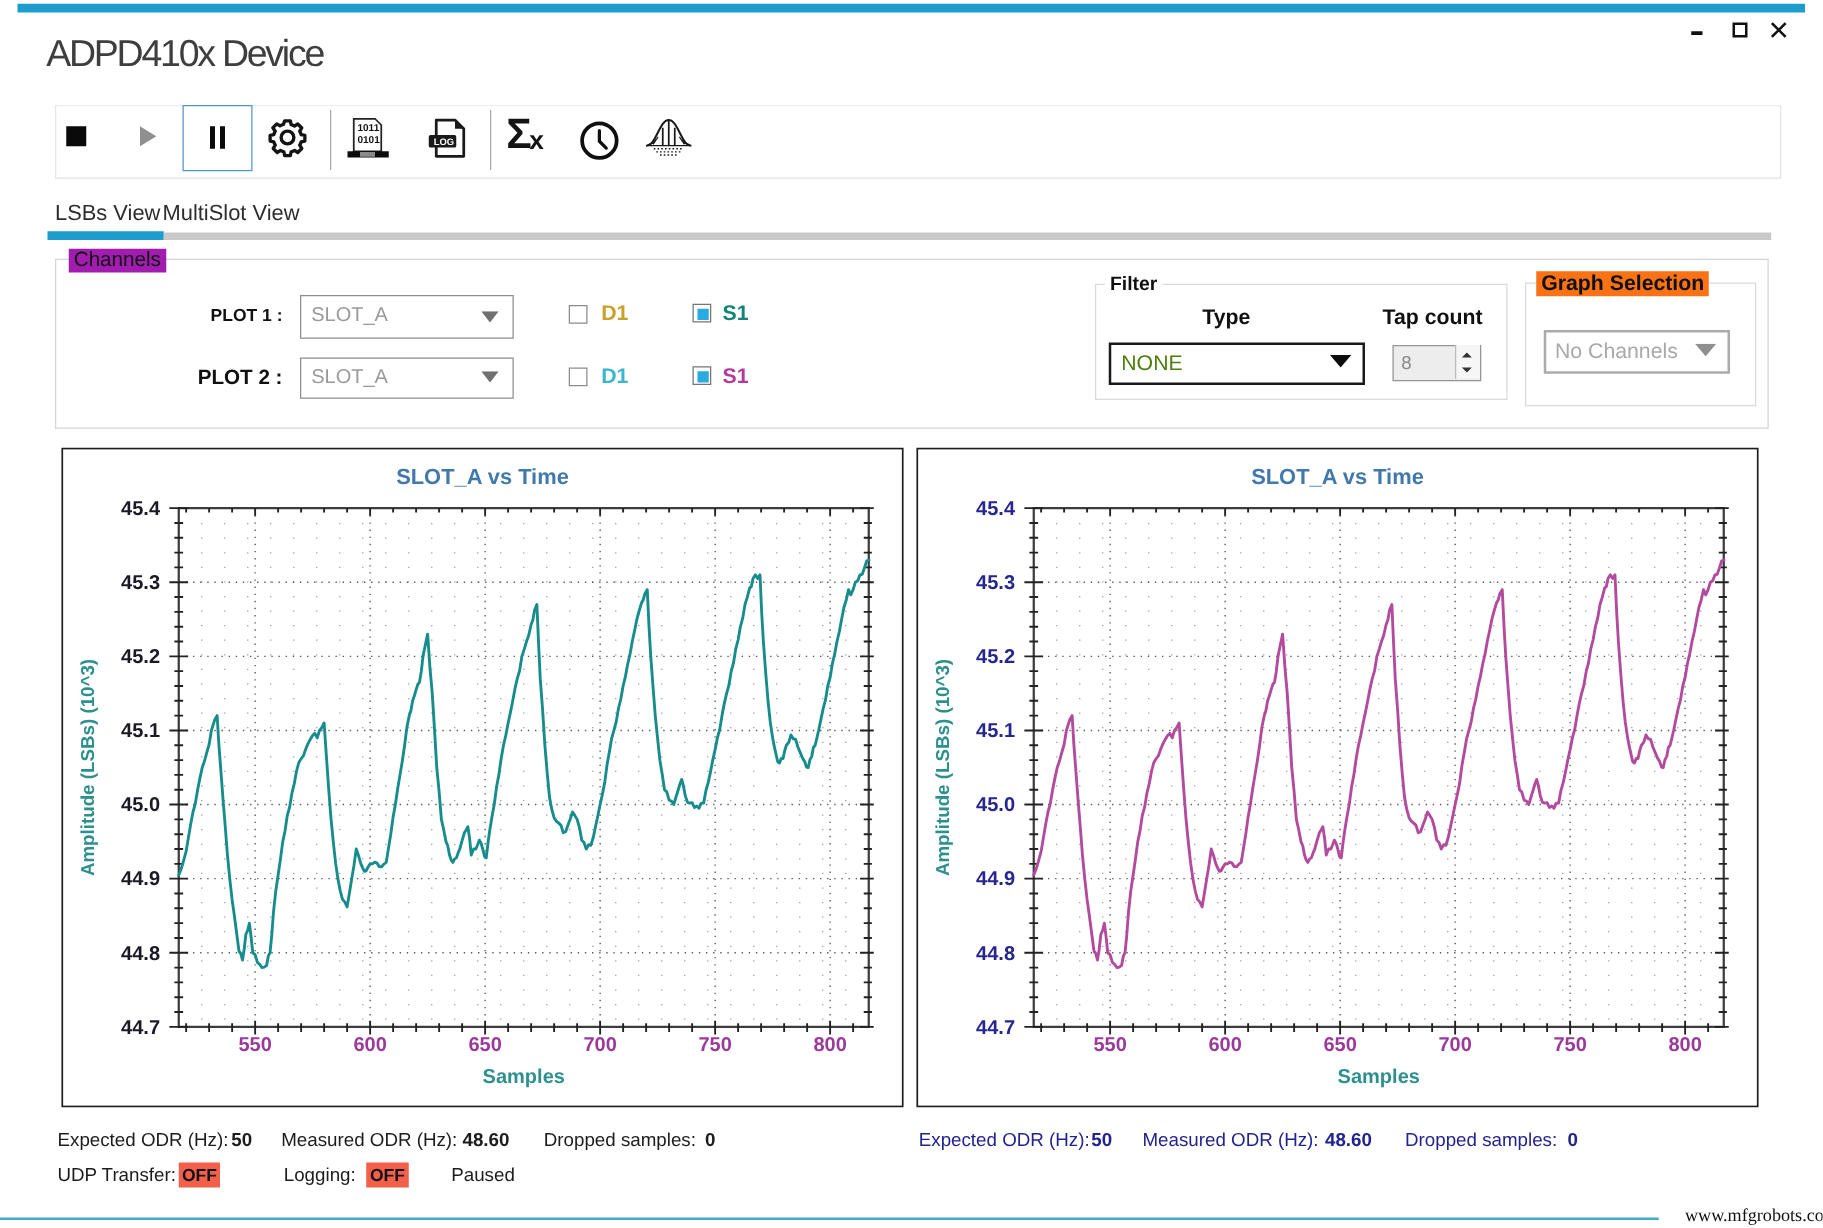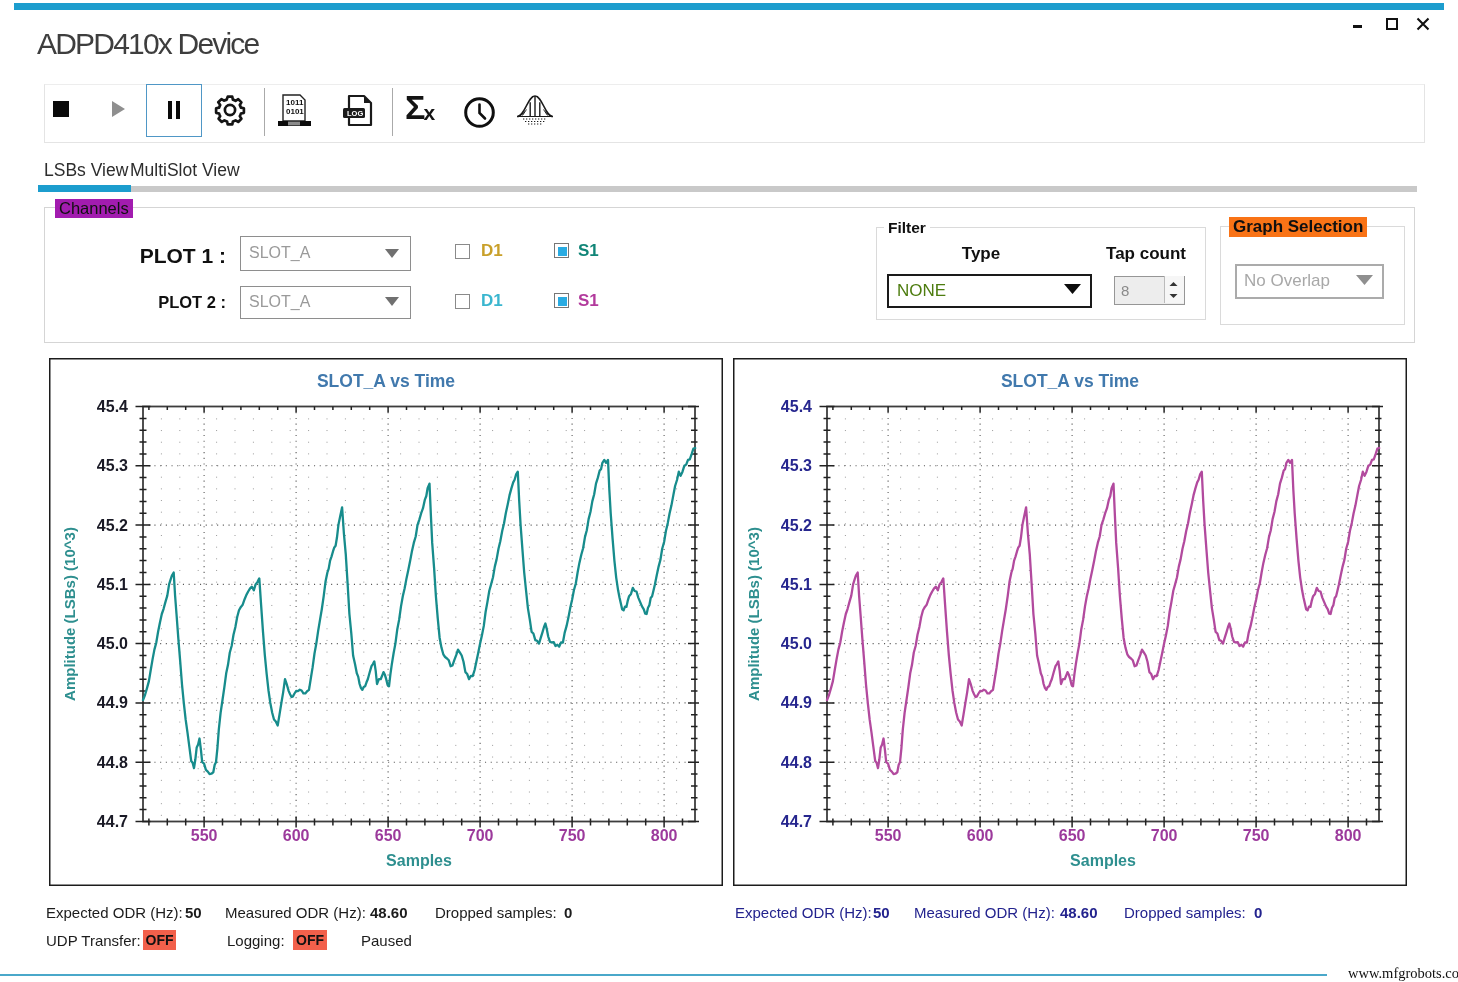--- a/index.html
+++ b/index.html
@@ -74,21 +74,21 @@
 </svg>
 
 <div class="abs" style="left:44px;top:159.5px;font-size:17.5px;color:#2d2d2d;">LSBs View</div>
 <div class="abs" style="left:130px;top:159.5px;font-size:17.5px;color:#2d2d2d;">MultiSlot View</div>
 <div class="abs" style="left:38px;top:185px;width:93px;height:7px;background:#1c9dce;"></div>
 <div class="abs" style="left:131px;top:186px;width:1286px;height:5.5px;background:#c9c9c9;"></div>
 
 <div class="abs" style="left:44px;top:207px;width:1369px;height:134px;border:1.5px solid #d5d5d5;"></div>
 <div class="abs" style="left:55px;top:199px;font-size:16.5px;font-weight:normal;color:#101010;background:#a21caf;padding:0 4px;">Channels</div>
 
-<div class="abs" style="left:120px;top:244px;width:106px;text-align:right;font-size:21px;font-weight:bold;color:#101010;">PLOT 1 :</div>
+<div class="abs" style="left:120px;top:244px;width:106px;text-align:right;font-size:14px;font-weight:bold;color:#101010;">PLOT 1 :</div>
 <div class="abs" style="left:120px;top:293px;width:106px;text-align:right;font-size:16.5px;font-weight:bold;color:#101010;">PLOT 2 :</div>
 
 <div class="abs" style="left:240px;top:236px;width:169px;height:33px;border:1px solid #8e8e8e;"></div>
 <div class="abs" style="left:249px;top:244px;font-size:16px;color:#9a9a9a;">SLOT_A</div>
 <svg class="abs" style="left:385px;top:249px;" width="14" height="9" viewBox="0 0 14 9">
     <path d="M0 0 h14 l-7 9 Z" fill="#707070"></path>
   </svg>
 <div class="abs" style="left:240px;top:286px;width:169px;height:31px;border:1px solid #8e8e8e;"></div>
 <div class="abs" style="left:249px;top:293px;font-size:16px;color:#9a9a9a;">SLOT_A</div>
 <svg class="abs" style="left:385px;top:297px;" width="14" height="9" viewBox="0 0 14 9">
@@ -120,21 +120,21 @@
 <div class="abs" style="left:1121px;top:282px;font-size:15px;color:#8a8a8a;">8</div>
 <div class="abs" style="left:1164px;top:276px;width:19px;height:27px;border-left:1px solid #bbb;background:#f6f6f6;"></div>
 <svg class="abs" style="left:1168px;top:281px;" width="11" height="18" viewBox="0 0 11 18">
     <path d="M1.5 5 L5.5 1 L9.5 5 Z" fill="#333"></path>
     <path d="M1.5 13 L5.5 17 L9.5 13 Z" fill="#333"></path>
   </svg>
 
 <div class="abs" style="left:1220px;top:226px;width:183px;height:97px;border:1.5px solid #dadada;"></div>
 <div class="abs" style="left:1229px;top:217px;font-size:17px;font-weight:bold;color:#101010;background:#f97316;padding:0 4px;">Graph Selection</div>
 <div class="abs" style="left:1235px;top:264px;width:145px;height:31px;border:2px solid #ababab;"></div>
-<div class="abs" style="left:1244px;top:271px;font-size:17px;color:#a8a8a8;">No Overlap</div>
+<div class="abs" style="left:1244px;top:271px;font-size:17px;color:#a8a8a8;">No Channels</div>
 <svg class="abs" style="left:1356px;top:275px;" width="17" height="10" viewBox="0 0 17 10">
     <path d="M0 0 h17 l-8.5 10 Z" fill="#8f8f8f"></path>
   </svg>
 
 <div class="abs" style="left:49px;top:358px;"><svg width="674" height="528" viewBox="0 0 674 528" xmlns="http://www.w3.org/2000/svg" font-family="Liberation Sans, sans-serif">
       <rect x="0.75" y="0.75" width="672.5" height="526.5" fill="#ffffff" stroke="#1c1c1c" stroke-width="1.5"></rect>
       <text x="337" y="29" text-anchor="middle" font-size="17.5" font-weight="bold" fill="#4179ad">SLOT_A vs Time</text>
       <path d="M112.4 60.4 V463.5 M130.8 60.4 V463.5 M149.2 60.4 V463.5 M167.6 60.4 V463.5 M186.0 60.4 V463.5 M204.4 60.4 V463.5 M222.8 60.4 V463.5 M241.2 60.4 V463.5 M259.6 60.4 V463.5 M278.0 60.4 V463.5 M296.4 60.4 V463.5 M314.8 60.4 V463.5 M333.2 60.4 V463.5 M351.6 60.4 V463.5 M370.0 60.4 V463.5 M388.4 60.4 V463.5 M406.8 60.4 V463.5 M425.2 60.4 V463.5 M443.6 60.4 V463.5 M462.0 60.4 V463.5 M480.4 60.4 V463.5 M498.8 60.4 V463.5 M517.2 60.4 V463.5 M535.6 60.4 V463.5 M554.0 60.4 V463.5 M572.4 60.4 V463.5 M590.8 60.4 V463.5 M609.2 60.4 V463.5 M627.6 60.4 V463.5" stroke="#9a9a9a" stroke-width="1" stroke-dasharray="1,10.66" fill="none"></path>
       <path d="M155.1 48.5 V463.5 M247.1 48.5 V463.5 M339.1 48.5 V463.5 M431.1 48.5 V463.5 M523.1 48.5 V463.5 M615.1 48.5 V463.5" stroke="#5a5a5a" stroke-width="1.1" stroke-dasharray="1.1,4.6" fill="none"></path>
       <path d="M94.0 107.8 H646.0 M94.0 167.1 H646.0 M94.0 226.4 H646.0 M94.0 285.6 H646.0 M94.0 344.9 H646.0 M94.0 404.2 H646.0" stroke="#5a5a5a" stroke-width="1.1" stroke-dasharray="1.1,4.6" fill="none"></path>

